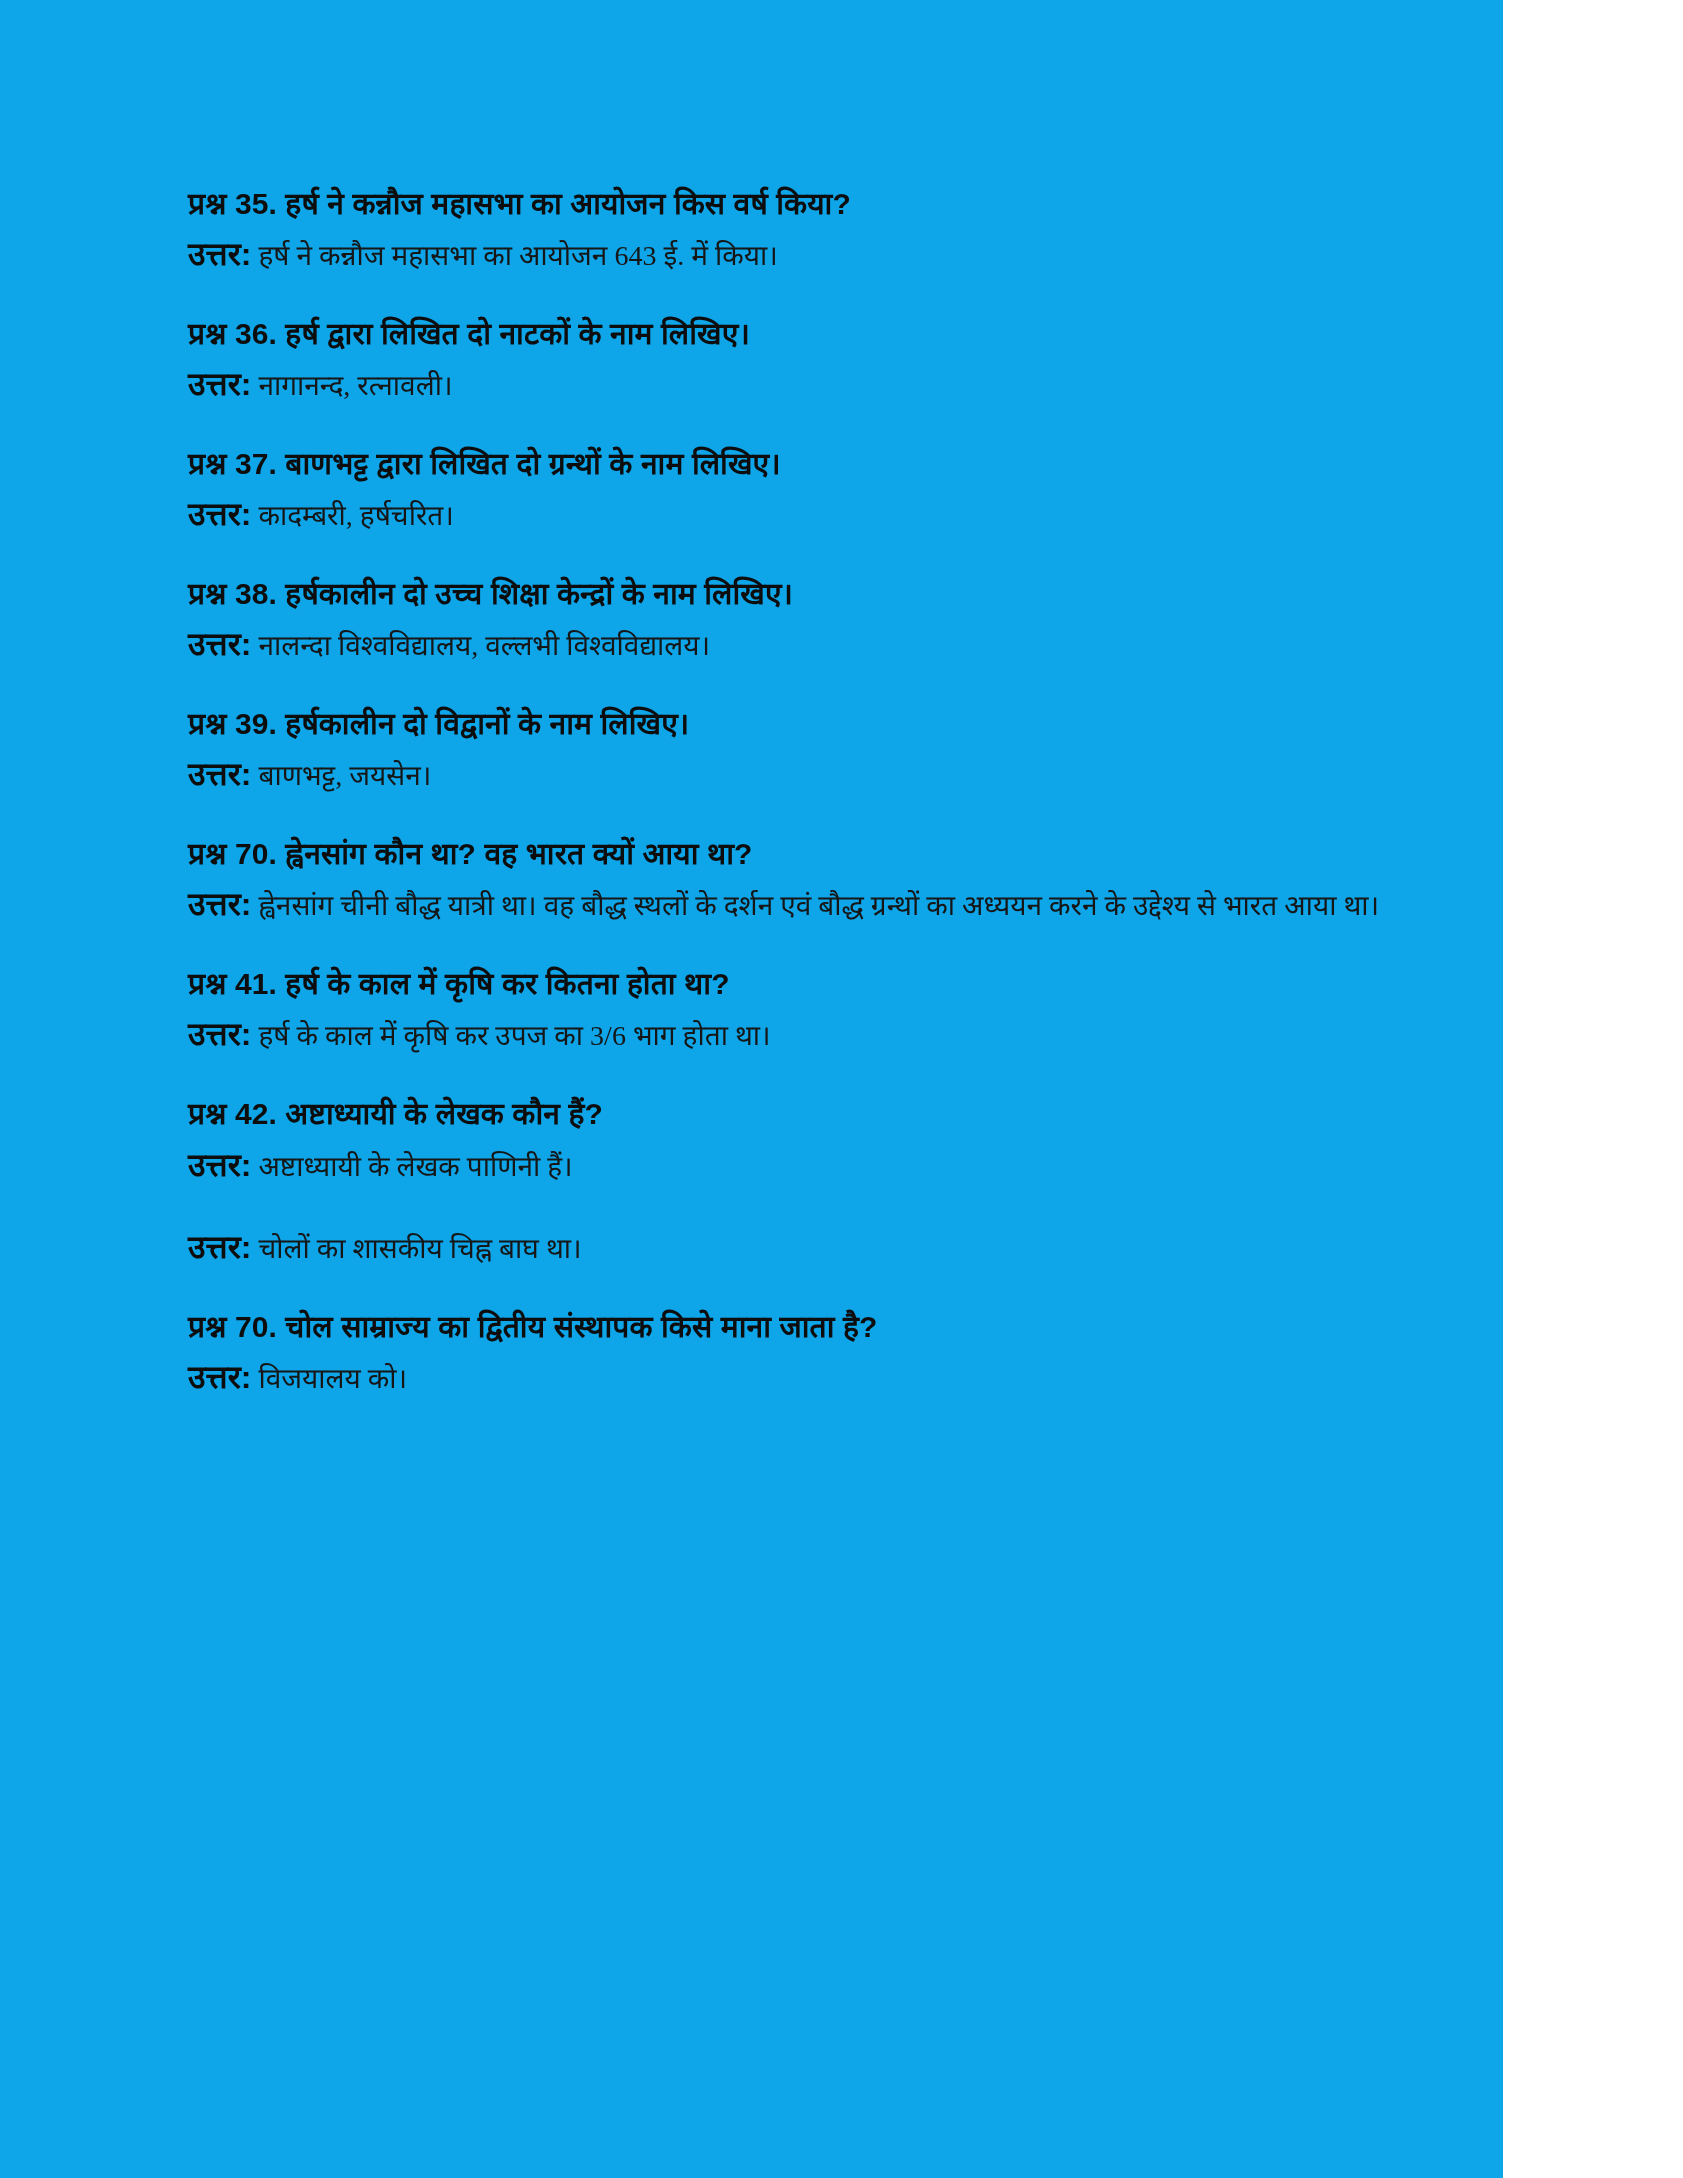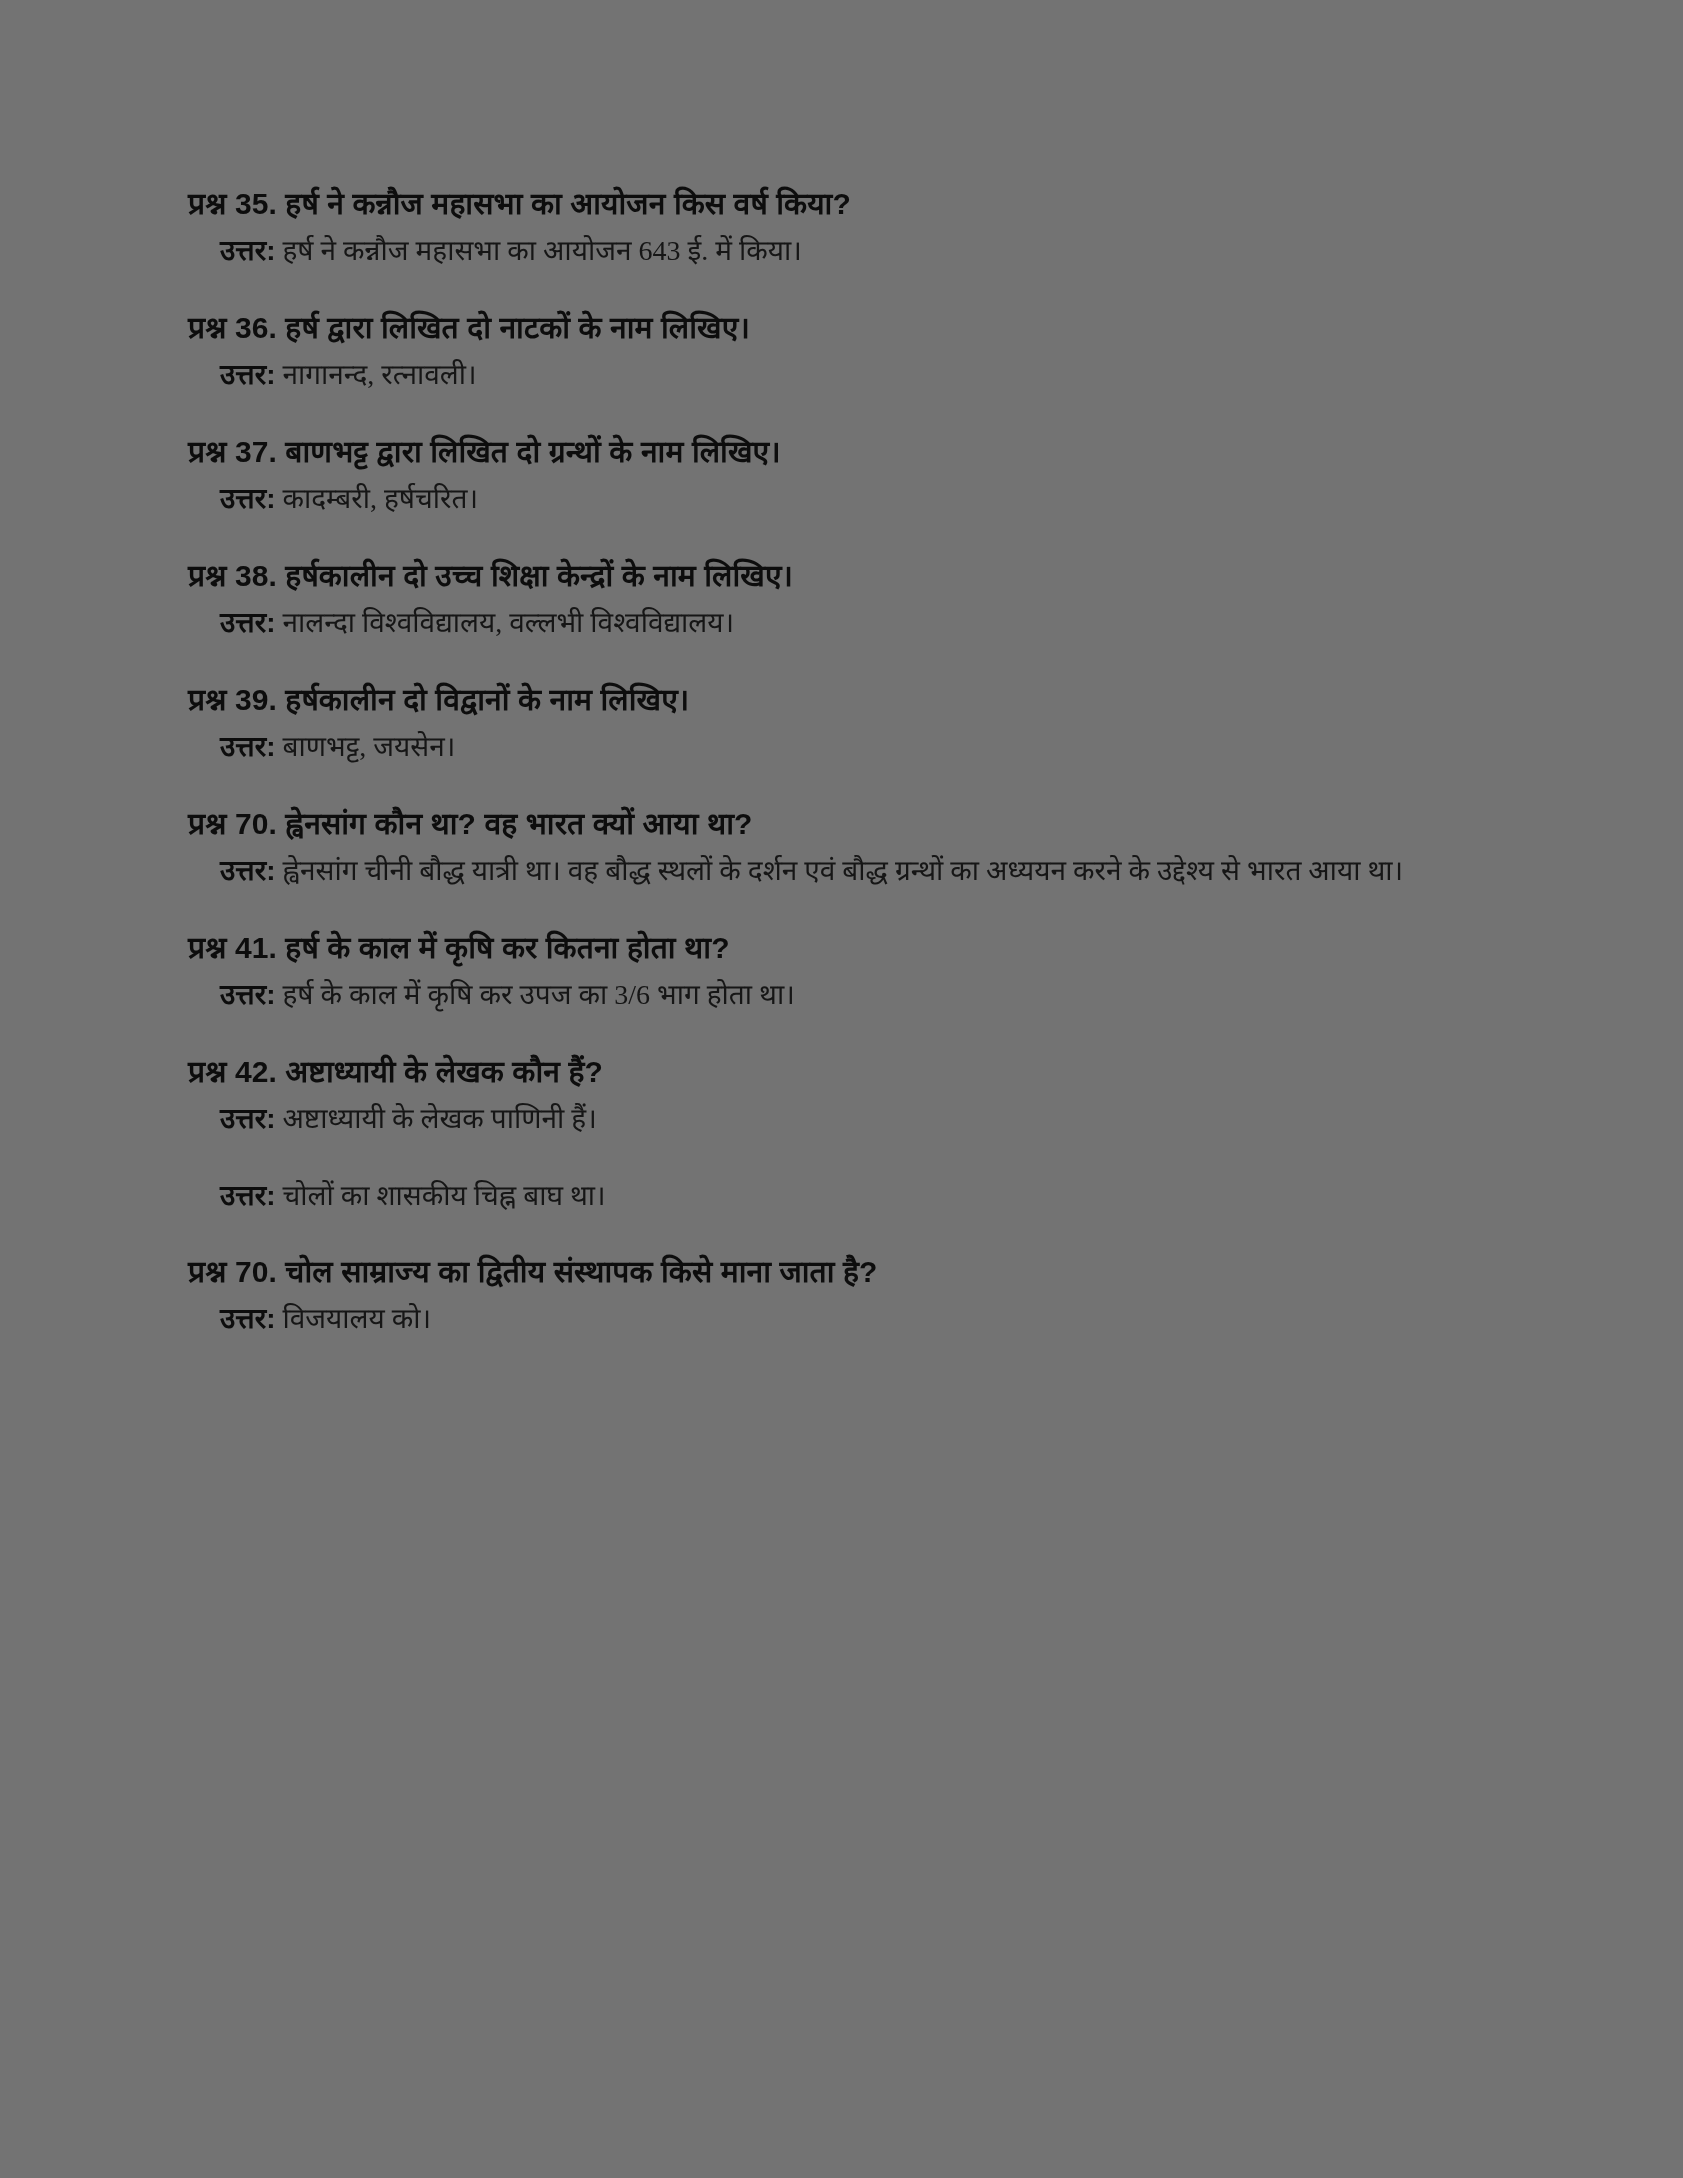--- a/index.html
+++ b/index.html
@@ -10,24 +10,24 @@
   }
   body {
     width: 1683px;
     min-height: 2178px;
     font-family: "Liberation Serif", "DejaVu Serif", serif;
     color: #111111;
     -webkit-font-smoothing: antialiased;
   }
   .page {
     box-sizing: border-box;
-    width: 1683px;
+    width: 1503px;
     min-height: 2178px;
     padding: 183px 87px 119px 188px;
-    background: #737373;
+    background: #0ea5e9;
   }
   .qa-block {
     margin: 0 0 0 0;
   }
   .question {
     font-family: "Liberation Sans", "DejaVu Sans", sans-serif;
     font-weight: 700;
     font-size: 30px;
     line-height: 1.38;
     color: #0d0d0d;
@@ -37,23 +37,22 @@
   .answer {
     font-family: "Liberation Serif", "DejaVu Serif", serif;
     font-size: 28px;
     line-height: 1.52;
     color: #161616;
     margin: 0 0 34px 0;
   }
   .answer .ans-label {
     font-family: "Liberation Sans", "DejaVu Sans", sans-serif;
     font-weight: 700;
-    font-size: 28px;
+    font-size: 32px;
     color: #0d0d0d;
-    margin-left: 32px;
   }
   .answer .ans-text {
     font-family: "Liberation Serif", "DejaVu Serif", serif;
     text-align: right;
   }
   .qa-block:last-child .answer {
     margin-bottom: 0;
   }
 </style>
 </head>

